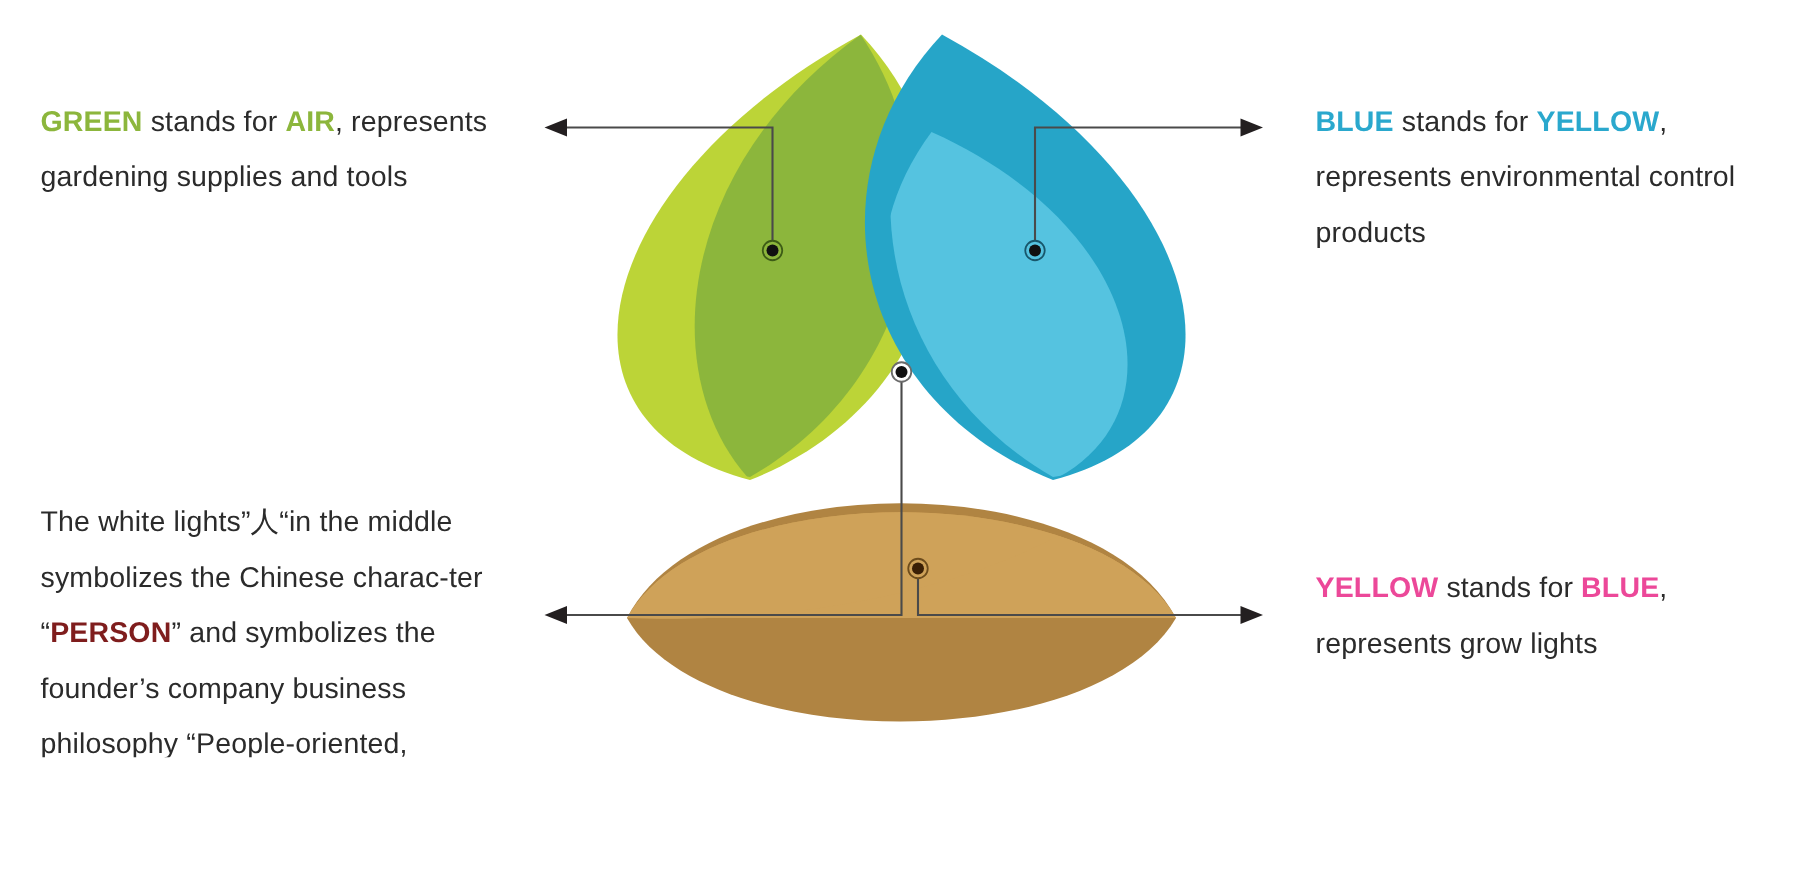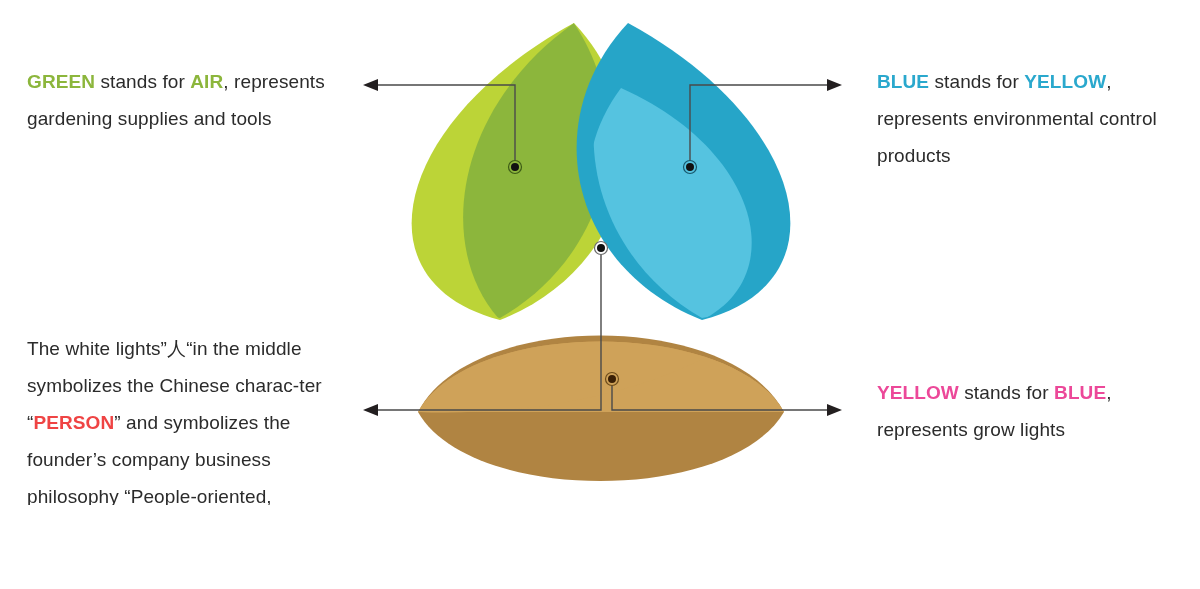--- a/index.html
+++ b/index.html
@@ -25,21 +25,21 @@
     position: absolute;
     font-size: 19px;
     line-height: 37px;
     color: #2b2b2b;
     letter-spacing: 0.1px;
   }
   .callout .kw { font-weight: 700; }
   .kw-green  { color: #8cb63c; }
   .kw-blue   { color: #2aa8cd; }
   .kw-yellow { color: #ec4899; }
-  .kw-dark   { color: #ef4444; font-weight: 700; }
+  .kw-dark   { color: #7f1d1d; font-weight: 700; }
 
   #callout-green  { left: 27px;  top: 63px;  width: 340px; }
   #callout-blue   { left: 877px; top: 63px;  width: 300px; }
   #callout-yellow { left: 877px; top: 374px; width: 300px; }
   #callout-person { left: 27px;  top: 330px; width: 330px; }
 
   
   #artwork {
     position: absolute;
     left: 0;

